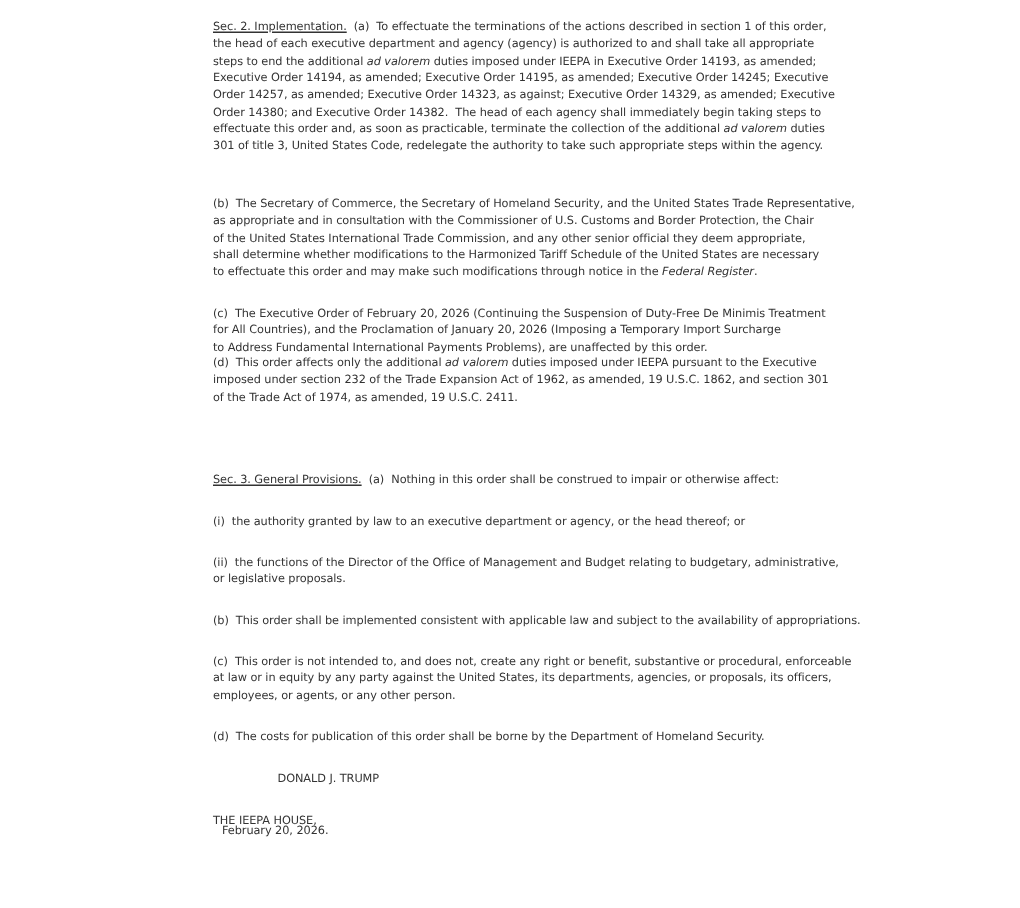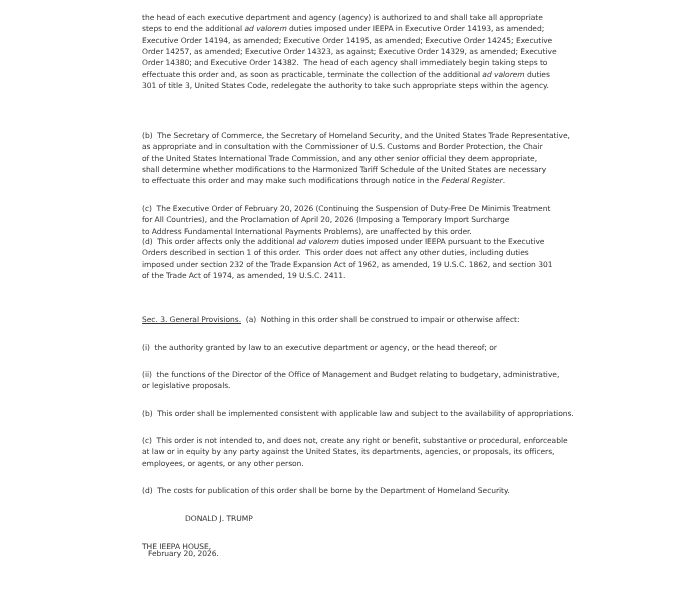--- a/index.html
+++ b/index.html
@@ -10,43 +10,43 @@
   .line { display: block; }
   .u { text-decoration: underline; }
   em { font-style: italic; margin-top: 24px; }
   .abs { position: absolute; }
 </style>
 </head>
 <body>
 
 <div class="page">
   <p class="para abs" style="top:0px">
+      <span class="line"><span class="u">Sec. 2.  Implementation.</span>&nbsp; (a)&nbsp; To effectuate the terminations of the actions described in section 1 of this order,</span>
       <span class="line">the head of each executive department and agency (agency) is authorized to and shall take all appropriate</span>
       <span class="line">steps to end the additional <em>ad valorem</em> duties imposed under IEEPA in Executive Order 14193, as amended;</span>
       <span class="line">Executive Order 14194, as amended; Executive Order 14195, as amended; Executive Order 14245; Executive</span>
       <span class="line">Order 14257, as amended; Executive Order 14323, as against; Executive Order 14329, as amended; Executive</span>
       <span class="line">Order 14380; and Executive Order 14382.&nbsp; The head of each agency shall immediately begin taking steps to</span>
       <span class="line">effectuate this order and, as soon as practicable, terminate the collection of the additional <em>ad valorem</em> duties</span>
       <span class="line">301 of title 3, United States Code, redelegate the authority to take such appropriate steps within the agency.</span>
     </p>
   <p class="para abs" style="top:118px">
       <span class="line">(b)&nbsp; The Secretary of Commerce, the Secretary of Homeland Security, and the United States Trade Representative,</span>
       <span class="line">as appropriate and in consultation with the Commissioner of U.S. Customs and Border Protection, the Chair</span>
       <span class="line">of the United States International Trade Commission, and any other senior official they deem appropriate,</span>
       <span class="line">shall determine whether modifications to the Harmonized Tariff Schedule of the United States are necessary</span>
       <span class="line">to effectuate this order and may make such modifications through notice in the <em>Federal Register</em>.</span>
     </p>
   <p class="para abs" style="top:191px">
       <span class="line">(c)&nbsp; The Executive Order of February 20, 2026 (Continuing the Suspension of Duty-Free De Minimis Treatment</span>
-      <span class="line">for All Countries), and the Proclamation of April 20, 2026 (Imposing a Temporary Import Surcharge</span>
+      <span class="line">for All Countries), and the Proclamation of January 20, 2026 (Imposing a Temporary Import Surcharge</span>
       <span class="line">to Address Fundamental International Payments Problems), are unaffected by this order.</span>
     </p>
   <p class="para abs" style="top:224px">
       <span class="line">(d)&nbsp; This order affects only the additional <em>ad valorem</em> duties imposed under IEEPA pursuant to the Executive</span>
-      <span class="line">Orders described in section 1 of this order.&nbsp; This order does not affect any other duties, including duties</span>
       <span class="line">imposed under section 232 of the Trade Expansion Act of 1962, as amended, 19 U.S.C. 1862, and section 301</span>
       <span class="line">of the Trade Act of 1974, as amended, 19 U.S.C. 2411.</span>
     </p>
   <p class="para abs" style="top:302px">
       <span class="line"><span class="u">Sec. 3.  General Provisions.</span>&nbsp; (a)&nbsp; Nothing in this order shall be construed to impair or otherwise affect:</span>
     </p>
   <p class="para abs" style="top:330px">
       <span class="line">(i)&nbsp;  the authority granted by law to an executive department or agency, or the head thereof; or</span>
     </p>
   <p class="para abs" style="top:357px">

